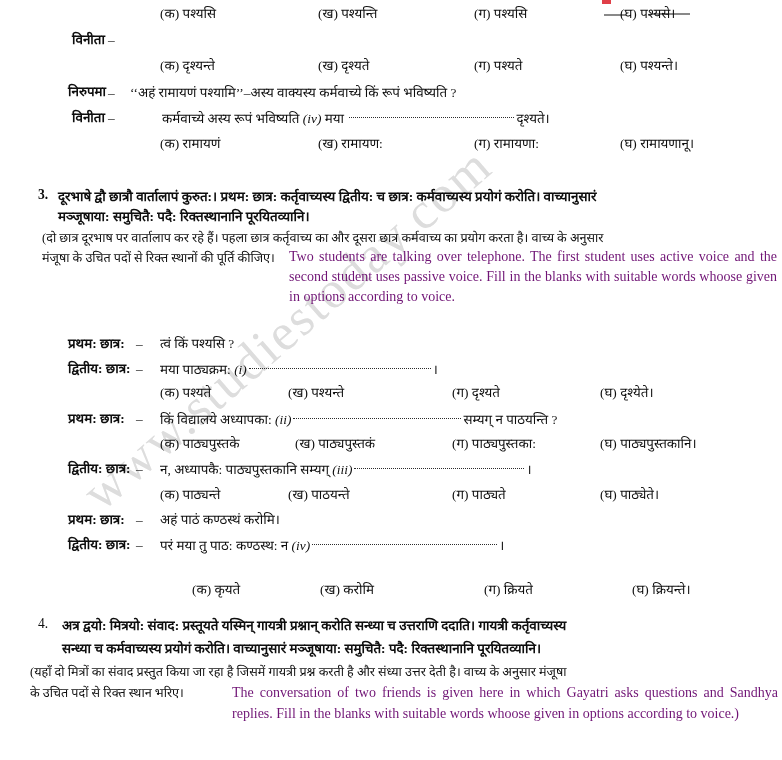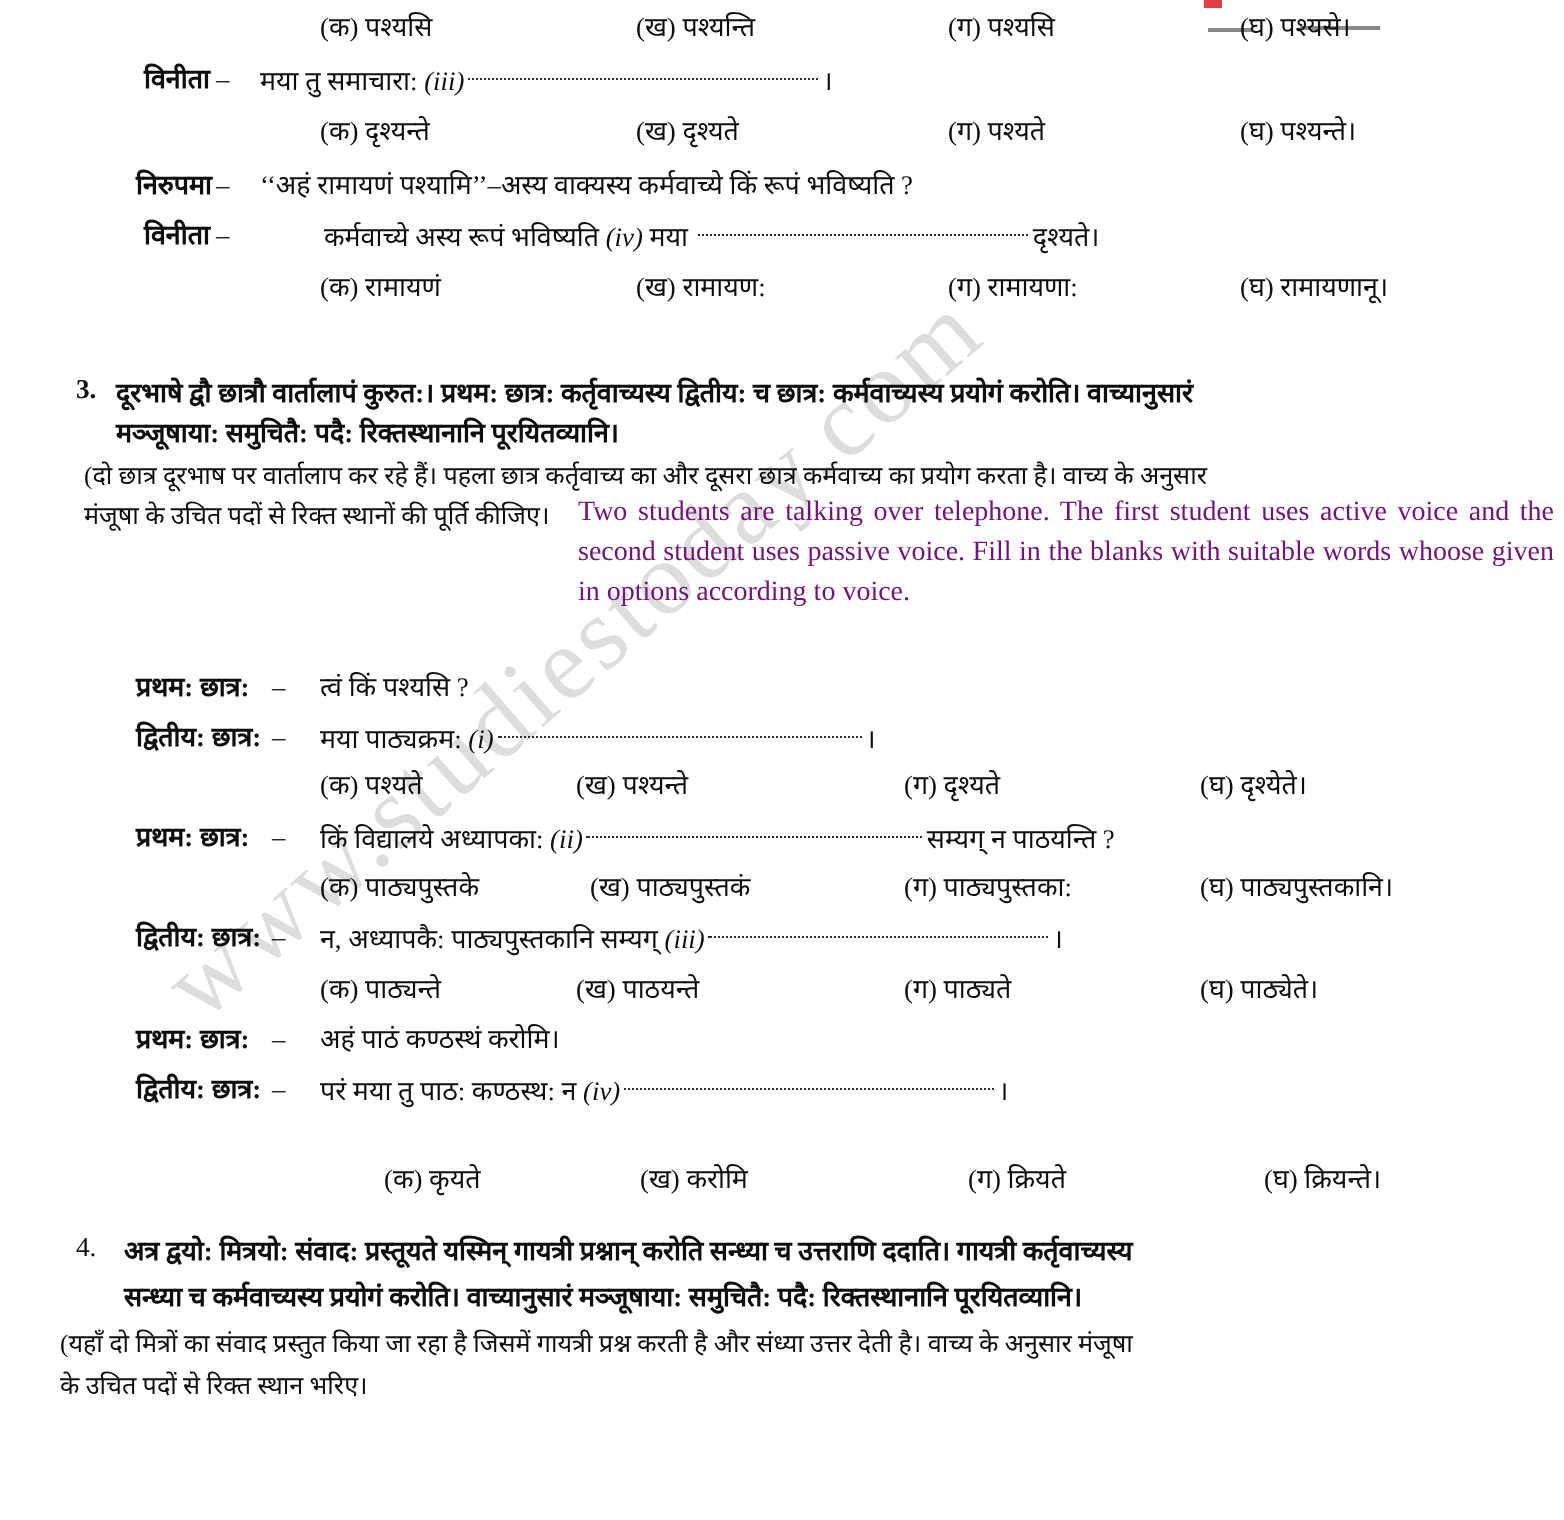--- a/index.html
+++ b/index.html
@@ -170,34 +170,31 @@
   <div class="layer optrow" style="left:0;top:6px;">
     <span class="opt dev" style="left:160px;">(क) पश्यसि</span>
     <span class="opt dev" style="left:318px;">(ख) पश्यन्ति</span>
     <span class="opt dev" style="left:474px;">(ग) पश्यसि</span>
     <span class="opt dev" style="left:620px;">(घ) पश्यसे।</span>
   </div>
 
   <div class="layer" style="left:0;top:32px;width:782px;height:20px;">
     <span class="speaker dev b" style="left:48px;top:0;">विनीता</span>
     <span class="dash dev" style="left:108px;top:0;">–</span>
-    <span class="utter dev" style="left:130px;top:0;">
-      <span>मया तु समाचारा: </span><span class="ital">(iii)</span><span class="blank" style="width:175px;"></span><span>।</span>
-    </span>
   </div>
 
   <div class="layer optrow" style="left:0;top:58px;">
     <span class="opt dev" style="left:160px;">(क) दृश्यन्ते</span>
     <span class="opt dev" style="left:318px;">(ख) दृश्यते</span>
     <span class="opt dev" style="left:474px;">(ग) पश्यते</span>
     <span class="opt dev" style="left:620px;">(घ) पश्यन्ते।</span>
   </div>
 
   <div class="layer" style="left:0;top:85px;width:782px;height:20px;">
-    <span class="speaker dev b" style="left:44px;top:0;">निरुपमा</span>
+    <span class="speaker dev b" style="left:44px;top:0;font-family:Liberation Mono, monospace;">निरुपमा</span>
     <span class="dash dev" style="left:108px;top:0;">–</span>
     <span class="utter dev" style="left:130px;top:0;">‘‘अहं रामायणं पश्यामि’’–अस्य वाक्यस्य कर्मवाच्ये किं रूपं भविष्यति ?</span>
   </div>
 
   <div class="layer" style="left:0;top:110px;width:782px;height:20px;">
     <span class="speaker dev b" style="left:48px;top:0;">विनीता</span>
     <span class="dash dev" style="left:108px;top:0;">–</span>
     <span class="utter dev" style="left:130px;top:0;margin-left:32px;">
       <span>कर्मवाच्ये अस्य रूपं भविष्यति </span><span class="ital">(iv)</span><span> मया </span><span class="blank" style="width:165px;"></span><span>दृश्यते।</span>
     </span>
@@ -297,14 +294,15 @@
 
 
   <div class="layer qnum dev b" style="left:14px;top:616px;font-weight:normal;">4.</div>
 
   <div class="layer para dev b" style="left:38px;top:616px;width:742px;">अत्र द्वयो: मित्रयो: संवाद: प्रस्तूयते यस्मिन् गायत्री प्रश्नान् करोति सन्ध्या च उत्तराणि ददाति। गायत्री कर्तृवाच्यस्य</div>
   <div class="layer para dev b" style="left:38px;top:639px;width:742px;">सन्ध्या च कर्मवाच्यस्य प्रयोगं करोति। वाच्यानुसारं मञ्जूषाया: समुचितै: पदै: रिक्तस्थानानि पूरयितव्यानि।</div>
 
   <div class="layer para dev" style="left:30px;top:662px;width:748px;font-size:12.6px;">(यहाँ दो मित्रों का संवाद प्रस्तुत किया जा रहा है जिसमें गायत्री प्रश्न करती है और संध्या उत्तर देती है। वाच्य के अनुसार मंजूषा</div>
   <div class="layer para dev" style="left:30px;top:683px;width:300px;font-size:12.6px;">के उचित पदों से रिक्त स्थान भरिए।</div>
 
+  <div class="layer eng" style="left:232px;top:682px;width:546px;line-height:21px;text-align:justify;">The conversation of two friends is given here in which Gayatri asks questions and Sandhya replies. Fill in the blanks with suitable words whoose given in options according to voice.)</div>
 
 </div>
 
 </body></html>

